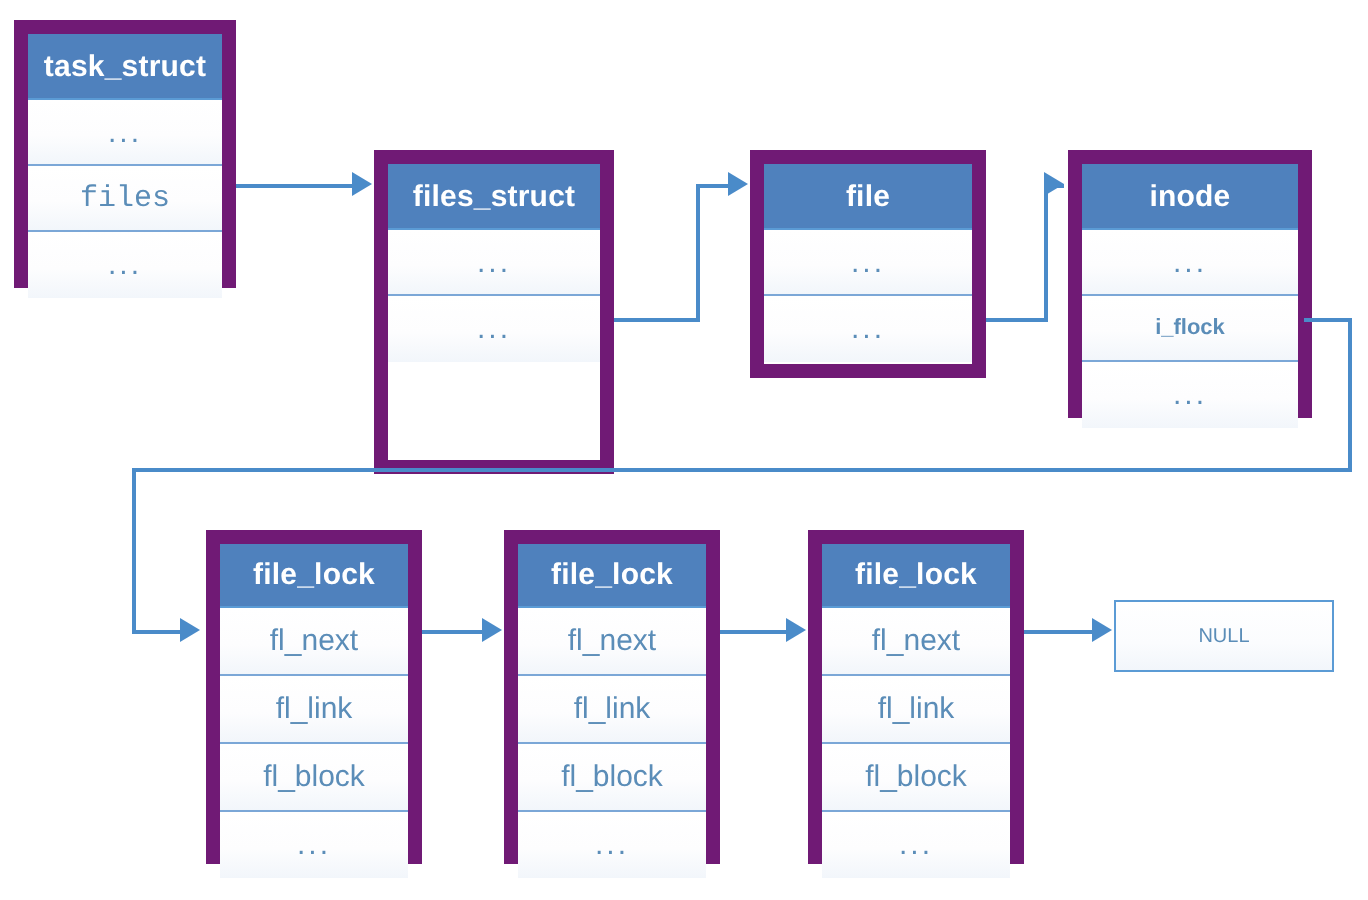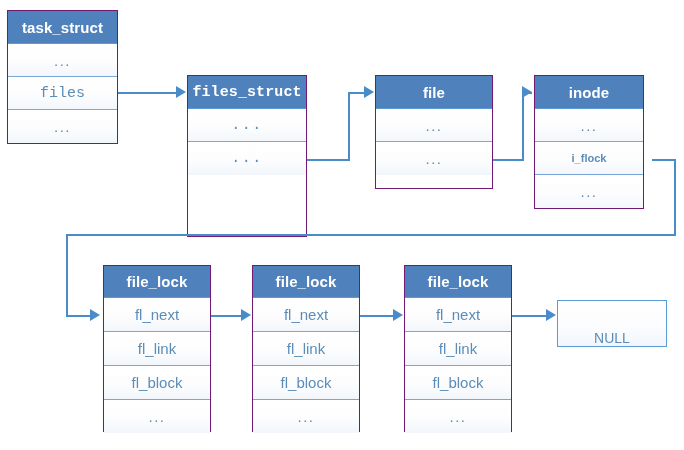--- a/index.html
+++ b/index.html
@@ -11,21 +11,21 @@
     position: relative;
     width: 684px;
     height: 450px;
     background: #ffffff;
     font-family: "Liberation Sans", sans-serif;
     overflow: hidden;
   }
   .struct {
     position: absolute;
     box-sizing: border-box;
-    border: 1px solid #701a75;
+    border: 7px solid #701a75;
     background: #ffffff;
   }
   .hdr {
     box-sizing: border-box;
     background: #4f81bd;
     color: #ffffff;
     font-weight: bold;
     text-align: center;
     letter-spacing: 0.1px;
     display: flex;
@@ -80,33 +80,33 @@
 
 <div id="canvas">
 
   <div class="struct" style="left:7px; top:10px; width:111px; height:134px;">
     <div class="hdr" style="height:33px; font-size:15px;">task_struct</div>
     <div class="row dots" style="height:33px; font-size:15px;">...</div>
     <div class="row" style="height:33px; font-size:15px;font-family:Liberation Mono, monospace;">files</div>
     <div class="row dots" style="height:33px; font-size:15px;">...</div>
   </div>
 
-  <div class="struct" style="left:187px; top:75px; width:120px; height:162px;font-family:Liberation Mono, monospace;">
+  <div class="struct" style="left:187px; top:75px; width:120px; height:162px;">
     <div class="hdr" style="height:33px; font-size:15px;">files_struct</div>
     <div class="row dots" style="height:33px; font-size:15px;">...</div>
     <div class="row dots" style="height:33px; font-size:15px;">...</div>
   </div>
 
   <div class="struct" style="left:375px; top:75px; width:118px; height:114px;">
     <div class="hdr" style="height:33px; font-size:15px;">file</div>
     <div class="row dots" style="height:33px; font-size:15px;">...</div>
     <div class="row dots" style="height:33px; font-size:15px;">...</div>
   </div>
 
-  <div class="struct" style="left:534px; top:75px; width:110px; height:134px;">
+  <div class="struct" style="left:534px; top:75px; width:122px; height:134px;">
     <div class="hdr" style="height:33px; font-size:15px;">inode</div>
     <div class="row dots" style="height:33px; font-size:15px;">...</div>
     <div class="row" style="height:33px; font-size:11px;font-weight:bold;">i_flock</div>
     <div class="row dots" style="height:33px; font-size:15px;">...</div>
   </div>
 
   <div class="struct" style="left:103px; top:265px; width:108px; height:167px;">
     <div class="hdr" style="height:32px; font-size:15px;">file_lock</div>
     <div class="row" style="height:34px; font-size:15px;">fl_next</div>
     <div class="row" style="height:34px; font-size:15px;">fl_link</div>
@@ -123,21 +123,21 @@
   </div>
 
   <div class="struct" style="left:404px; top:265px; width:108px; height:167px;">
     <div class="hdr" style="height:32px; font-size:15px;">file_lock</div>
     <div class="row" style="height:34px; font-size:15px;">fl_next</div>
     <div class="row" style="height:34px; font-size:15px;">fl_link</div>
     <div class="row" style="height:34px; font-size:15px;">fl_block</div>
     <div class="row dots" style="height:33px; font-size:15px;">...</div>
   </div>
 
-  <div class="nullbox" style="left:557px; top:300px; width:110px; height:47px; font-size:14px;align-items:flex-end;">
+  <div class="nullbox" style="left:557px; top:300px; width:110px; height:36px; font-size:10px;">
     <span>NULL</span>
   </div>
 
   <div class="hline" style="left:118px; top:92px; width:58px;"></div>
   <div class="arrowhead" style="left:176px; top:86px;"></div>
 
   <div class="hline" style="left:307px; top:159px; width:43px;"></div>
   <div class="vline" style="left:348px; top:92px; height:67px;"></div>
   <div class="hline" style="left:348px; top:92px; width:16px;"></div>
   <div class="arrowhead" style="left:364px; top:86px;"></div>

